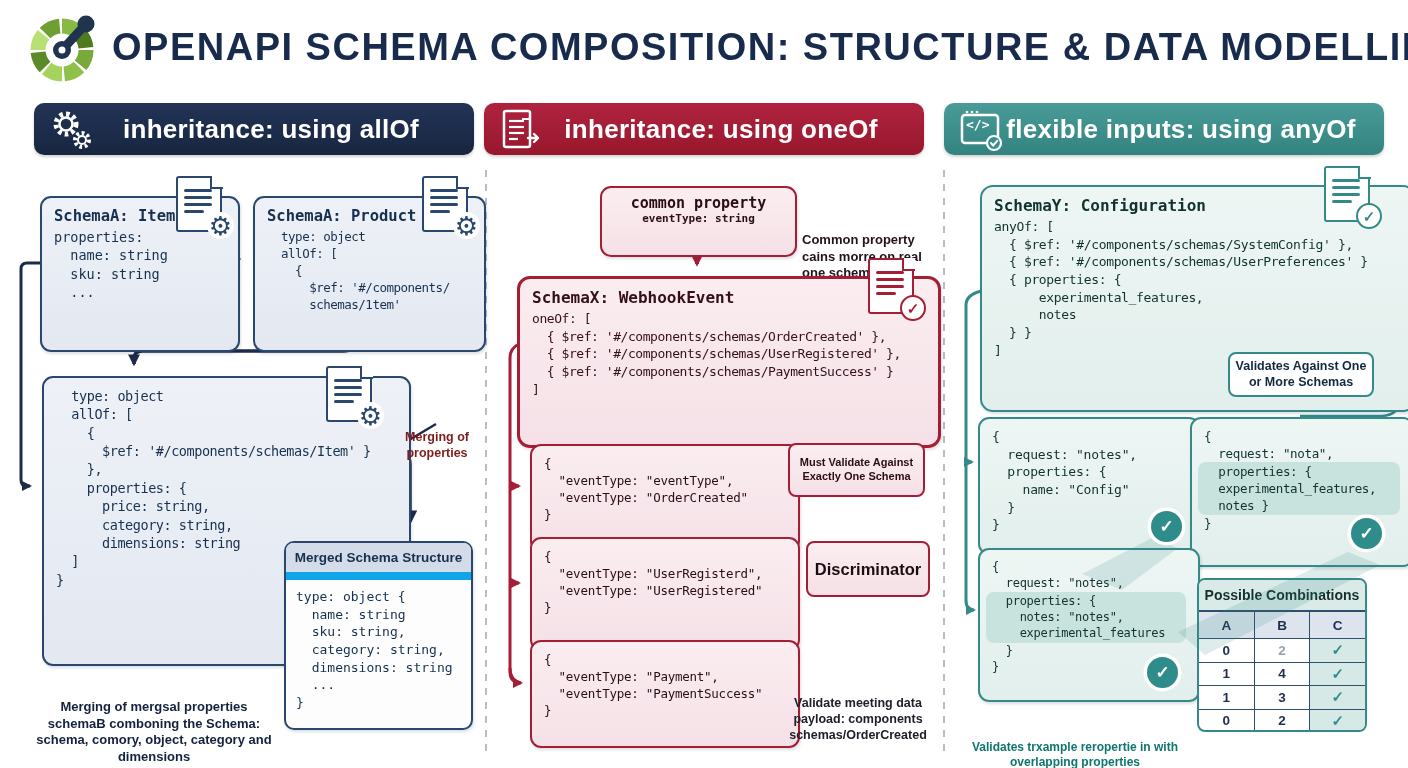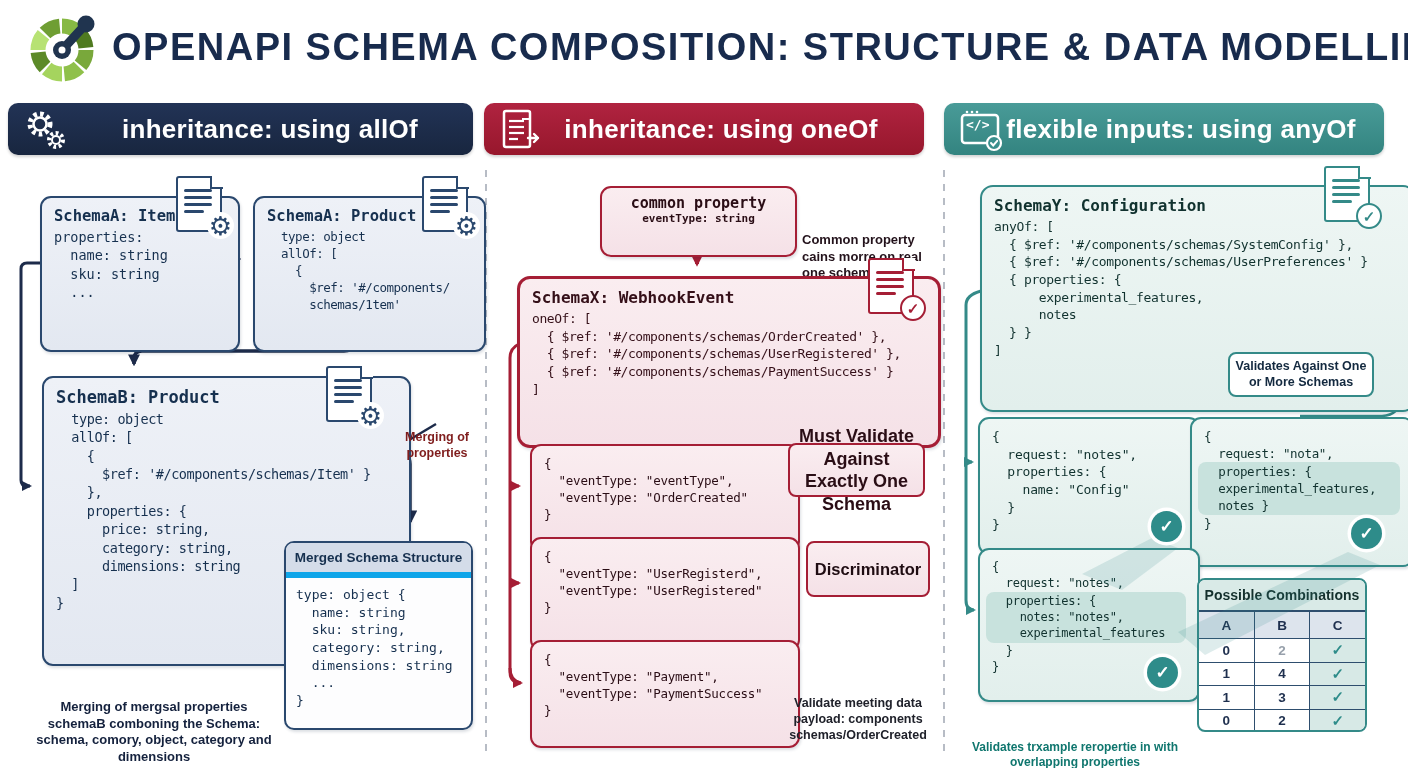--- a/index.html
+++ b/index.html
@@ -130,21 +130,21 @@
         </g>
         <line x1="0" y1="0" x2="24" y2="-26" stroke="#20344f" stroke-width="9" stroke-linecap="round"></line>
         <circle cx="24" cy="-26" r="8.5" fill="#20344f"></circle>
         <circle r="9" fill="#20344f"></circle>
         <circle r="3.5" fill="#ffffff"></circle>
       </g>
     </svg>
     <h1 class="page-title">OPENAPI SCHEMA COMPOSITION: STRUCTURE &amp; DATA MODELLING</h1>
   </div>
 
-  <div class="col-header hdr-navy" style="left:8px;width:440px;padding-left:25px;">
+  <div class="col-header hdr-navy" style="left:34px;width:440px;">
     <svg class="hicon" viewBox="0 0 52 46">
       <circle cx="20" cy="17" r="10" stroke="#fff" stroke-width="5" stroke-dasharray="3.5 3.2" fill="none"></circle>
       <circle cx="20" cy="17" r="6.5" stroke="#fff" stroke-width="2.5" fill="none"></circle>
       <circle cx="36" cy="33" r="7" stroke="#fff" stroke-width="4" stroke-dasharray="2.8 2.6" fill="none"></circle>
       <circle cx="36" cy="33" r="4" stroke="#fff" stroke-width="2" fill="none"></circle>
     </svg>
     <span class="htext">inheritance: using allOf</span>
   </div>
 
   <div class="col-header hdr-red" style="left:484px;width:440px;">
@@ -200,21 +200,20 @@
   <div class="doc-icon" style="--c:#2a486e;left:422px;top:176px;">
     <i class="fold"></i>
       <i class="l l1"></i>
       <i class="l l2"></i>
       <i class="l l3"></i>
       <i class="l l4"></i>
     <span class="badge">⚙</span>
   </div>
 
   <div class="codebox navy-box" style="left:42px;top:376px;width:341px;height:268px;">
-    <div class="cb-title" style="font-size:17px;">SchemaB: Product</div>
     <pre class="cb-code" style="font-size:13.5px;letter-spacing:-0.45px;">  type: object
   allOf: [
     {
       $ref: '#/components/schemas/Item' }
     },
     properties: {
       price: string,
       category: string,
       dimensions: string
   ]
@@ -224,21 +223,21 @@
     <i class="fold"></i>
       <i class="l l1"></i>
       <i class="l l2"></i>
       <i class="l l3"></i>
       <i class="l l4"></i>
     <span class="badge">⚙</span>
   </div>
   <div class="caption" style="left:398px;top:386px;width:78px;font-size:12.5px;color:#7f1d1d;z-index:4;">Merging of properties</div>
 
   <div style="position:absolute;left:284px;top:541px;width:185px;height:185px;z-index:4;border:2.5px solid #2a486e;border-radius:10px;background:#fdfdfe;box-shadow:1px 2px 3px rgba(20,40,70,.15);">
-    <div style="height:29px;background:#d4dce9;border-bottom:6px solid #0ea5e9;border-radius:7px 7px 0 0;display:flex;align-items:center;justify-content:center;font-weight:bold;font-size:13.5px;color:#16304f;">Merged Schema Structure</div>
+    <div style="height:29px;background:#d4dce9;border-bottom:8px solid #0ea5e9;border-radius:7px 7px 0 0;display:flex;align-items:center;justify-content:center;font-weight:bold;font-size:13.5px;color:#16304f;">Merged Schema Structure</div>
     <pre class="cb-code" style="font-size:13px;color:#16304f;padding:8px 10px;">type: object {
   name: string
   sku: string,
   category: string,
   dimensions: string
   ...
 }</pre>
   </div>
 
   <div class="caption" style="left:36px;top:656px;width:236px;font-size:13px;color:#14213d;">Merging of mergsal properties schemaB comboning the Schema: schema, comory, object, category and dimensions</div>
@@ -278,21 +277,21 @@
   "eventType: "UserRegistered"
 }</pre>
   </div>
   <div class="codebox red-box" style="left:530px;top:640px;width:242px;height:86px;">
     <pre class="cb-code" style="font-size:12.5px;letter-spacing:-0.25px;color:#2a0d15;">{
   "eventType: "Payment",
   "eventType: "PaymentSuccess"
 }</pre>
   </div>
 
-  <div class="lbl-box red-box" style="left:788px;top:443px;width:133px;height:50px;font-size:18px;color:#2a0d15;line-height:1.25;">Must Validate Against Exactly One Schema</div>
+  <div class="lbl-box red-box" style="left:788px;top:443px;width:133px;height:50px;font-size:11px;color:#2a0d15;line-height:1.25;">Must Validate Against Exactly One Schema</div>
   <div class="lbl-box red-box" style="left:806px;top:541px;width:120px;height:52px;font-size:16.5px;color:#1f0c12;">Discriminator</div>
   <div class="caption" style="left:788px;top:652px;width:140px;font-size:12.5px;color:#20222b;">Validate meeting data payload: components schemas/OrderCreated</div>
 
   <div class="codebox teal-box" style="left:980px;top:185px;width:408px;height:205px;border-radius:13px;">
     <div class="cb-title" style="font-size:16px;">SchemaY: Configuration</div>
     <pre class="cb-code" style="font-size:13px;letter-spacing:-0.35px;">anyOf: [
   { $ref: '#/components/schemas/SystemConfig' },
   { $ref: '#/components/schemas/UserPreferences' }
   { properties: {
       experimental_features,

